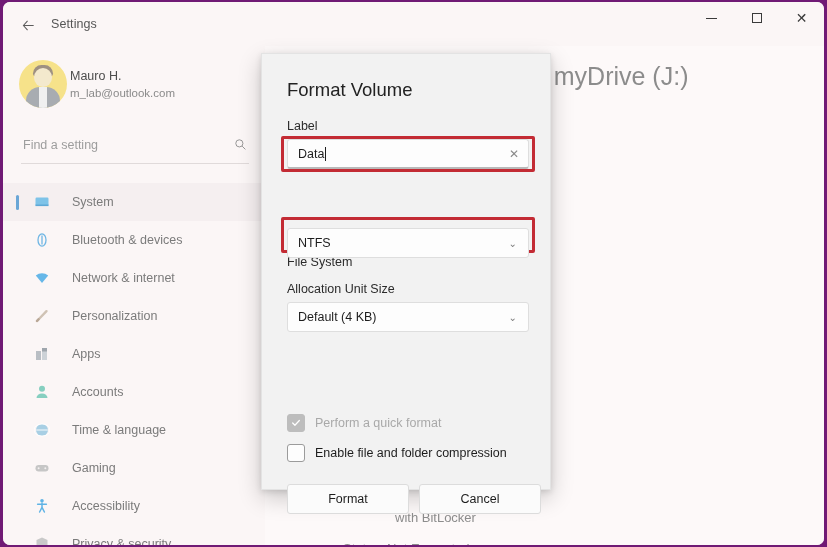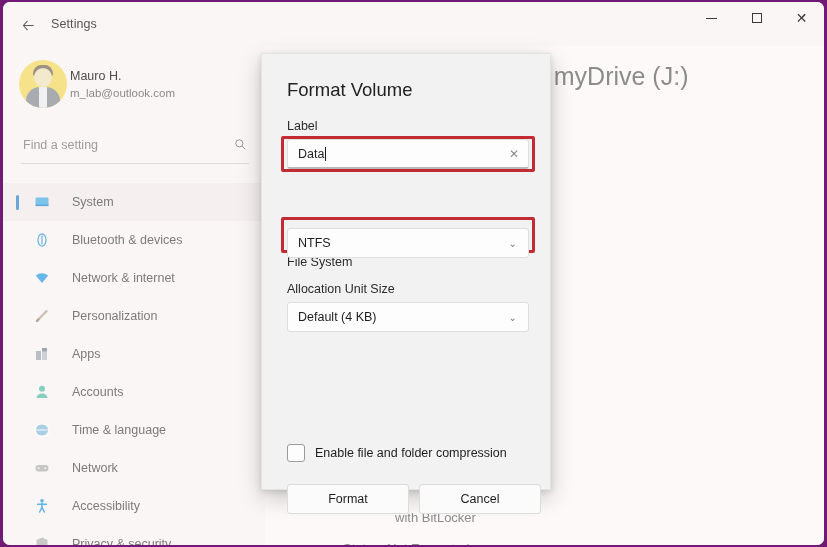--- a/index.html
+++ b/index.html
@@ -395,21 +395,21 @@
       </div>
 
       <div class="nav-item">
         <span class="nav-ico">
           <svg width="16" height="16" viewBox="0 0 16 16">
                 <rect x="1.5" y="5" width="13" height="6.5" rx="3.2" fill="#c6c6c6"></rect>
                 <circle cx="4.6" cy="8.2" r="1" fill="#f4f0f0"></circle>
                 <circle cx="11.3" cy="8.2" r="1" fill="#f4f0f0"></circle>
               </svg>
         </span>
-        <span class="nav-label">Network</span>
+        <span class="nav-label">Gaming</span>
       </div>
 
       <div class="nav-item">
         <span class="nav-ico">
           <svg width="16" height="16" viewBox="0 0 16 16">
                 <circle cx="8" cy="2.8" r="1.8" fill="#5fb3e5"></circle>
                 <path d="M8 5 V9.4 M3.6 6.2 H12.4 M8 9.4 L5.6 14 M8 9.4 L10.4 14" stroke="#5fb3e5" stroke-width="1.5" stroke-linecap="round" fill="none"></path>
               </svg>
         </span>
         <span class="nav-label">Accessibility</span>
@@ -456,20 +456,28 @@
       <span class="field-text">NTFS</span>
       <span class="chev">⌄</span>
     </div>
 
     <div class="dlg-label" id="lbl-aus">Allocation Unit Size</div>
     <div class="field" id="fld-aus">
       <span class="field-text">Default (4 KB)</span>
       <span class="chev">⌄</span>
     </div>
 
+    <div class="cbrow" id="cb-quick">
+      <span class="cbox checked disabled">
+        <svg class="tick" viewBox="0 0 12 12" aria-hidden="true">
+              <path d="M2 6 L4.7 8.7 L10 3" fill="none" stroke="#ffffff" stroke-width="1.5" stroke-linecap="round" stroke-linejoin="round"></path>
+            </svg>
+      </span>
+      <span class="cb-label dim">Perform a quick format</span>
+    </div>
 
     <div class="cbrow" id="cb-comp">
       <span class="cbox"></span>
       <span class="cb-label">Enable file and folder compression</span>
     </div>
 
     <div class="dlg-btn" id="btn-format">Format</div>
     <div class="dlg-btn" id="btn-cancel">Cancel</div>
 
   </div>

